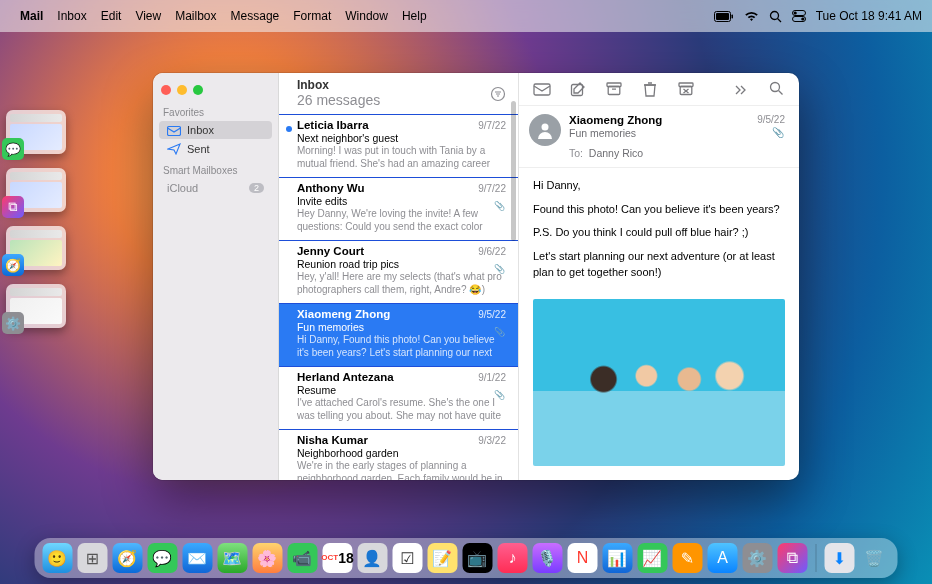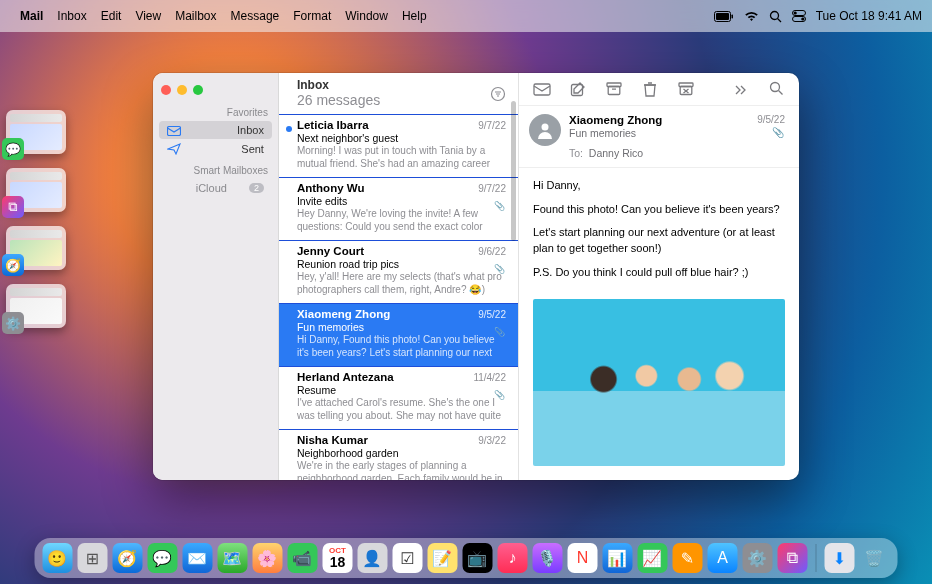--- a/index.html
+++ b/index.html
@@ -33,21 +33,21 @@
 .stage .appicon { position: absolute; left:-4px; bottom:-6px; width:22px; height:22px; border-radius:5px; display:flex; align-items:center; justify-content:center; font-size:13px; color:#fff; }
 
 
 .window {
   position: absolute; left: 153px; top: 73px; width: 646px; height: 407px;
   background: #fff; border-radius: 10px; overflow: hidden;
   box-shadow: 0 20px 50px rgba(0,0,0,0.45), 0 0 0 1px rgba(0,0,0,0.1);
   display: flex;
 }
 .sidebar {
-  width: 128px; background: #eceaed; border-right: 1px solid #d9d9d9; padding-top: 6px; font-size: 11px; text-align: right;
+  width: 128px; background: #eceaed; border-right: 1px solid #d9d9d9; padding-top: 6px; font-size: 11px;
 }
 .traffic { display: flex; gap: 6px; padding: 6px 8px; }
 .traffic span { width: 10px; height: 10px; border-radius: 50%; display: block; }
 .tl-r { background:#ff5f57; } .tl-y { background:#febc2e; } .tl-g { background:#28c840; }
 .sb-section { color:#8a8a8e; font-size:10px; padding: 6px 10px 2px; }
 .sb-item { display:flex; align-items:center; gap:6px; padding: 3px 8px; margin: 1px 6px; border-radius: 4px; color:#333; }
 .sb-item.sel { background:#d4d2d6; }
 .sb-item .ico { width:14px; height:12px; }
 .sb-item .lbl { flex:1; font-size:11px; }
 .sb-badge { background:#bdbdc3; color:#fff; border-radius:8px; font-size:9px; padding:0 5px; }
@@ -264,21 +264,21 @@
             <span class="from">Xiaomeng Zhong</span>
             <span class="date">9/5/22</span>
           </div>
           <div class="subj">Fun memories</div>
           <div class="prev">Hi Danny, Found this photo! Can you believe it's been years? Let's start planning our next adventure (or at least pl…</div>
           <span class="clip">📎</span>
         </div>
         <div class="msg">
           <div class="row1">
             <span class="from">Herland Antezana</span>
-            <span class="date">11/4/22</span>
+            <span class="date">9/1/22</span>
           </div>
           <div class="subj">Resume</div>
           <div class="prev">I've attached Carol's resume. She's the one I was telling you about. She may not have quite as much experience as you'r…</div>
           <span class="clip">📎</span>
         </div>
         <div class="msg">
           <div class="row1">
             <span class="from">Nisha Kumar</span>
             <span class="date">9/3/22</span>
           </div>
@@ -350,37 +350,37 @@
         <div class="ht"><span class="lbl">To:</span>&nbsp;&nbsp;<span>Danny Rico</span></div>
       </div>
       <div class="hdr-right">
         <div>9/5/22</div>
         <div style="margin-top:2px">📎</div>
       </div>
     </div>
     <div class="body" id="msg-body">
         <p>Hi Danny,</p>
         <p>Found this photo! Can you believe it's been years?</p>
+        <p>P.S. Do you think I could pull off blue hair? ;)</p>
         <p>Let's start planning our next adventure (or at least plan to get together soon!)</p>
-        <p>P.S. Do you think I could pull off blue hair? ;)</p>
       </div>
     <div class="photo"></div>
   </div>
 </div>
 
 <div class="dock">
   <div class="di" style="background:linear-gradient(#6fd6ff,#1e8fe0)">🙂</div>
   <div class="di" style="background:#d8d8dc;color:#555">⊞</div>
   <div class="di" style="background:linear-gradient(#4fb7ff,#0a6ad8)">🧭</div>
   <div class="di" style="background:#34c759">💬</div>
   <div class="di" style="background:linear-gradient(#3aa9ff,#1066d6)">✉️</div>
   <div class="di" style="background:linear-gradient(#7ee07e,#2aa82a)">🗺️</div>
   <div class="di" style="background:linear-gradient(#ffd36e,#ff7e3e)">🌸</div>
   <div class="di" style="background:#34c759">📹</div>
-  <div class="di" style="background:#fff;color:#ff3b30;flex-direction:column;font-size:8px;line-height:1">
+  <div class="di" style="background:#fff;color:#ff3b30;flex-direction:row;font-size:8px;line-height:1">
       <span style="color:#ff3b30;font-weight:700">OCT</span>
       <span style="color:#000;font-size:14px;font-weight:600">18</span>
     </div>
   <div class="di" style="background:#d8d8dc;color:#555">👤</div>
   <div class="di" style="background:#fff;color:#333">☑︎</div>
   <div class="di" style="background:#ffe26e;color:#b08500">📝</div>
   <div class="di" style="background:#000">📺</div>
   <div class="di" style="background:linear-gradient(#ff5f8f,#ff2d55)">♪</div>
   <div class="di" style="background:linear-gradient(#c86dff,#7a3cff)">🎙️</div>
   <div class="di" style="background:#fff;color:#ff3b30">N</div>

